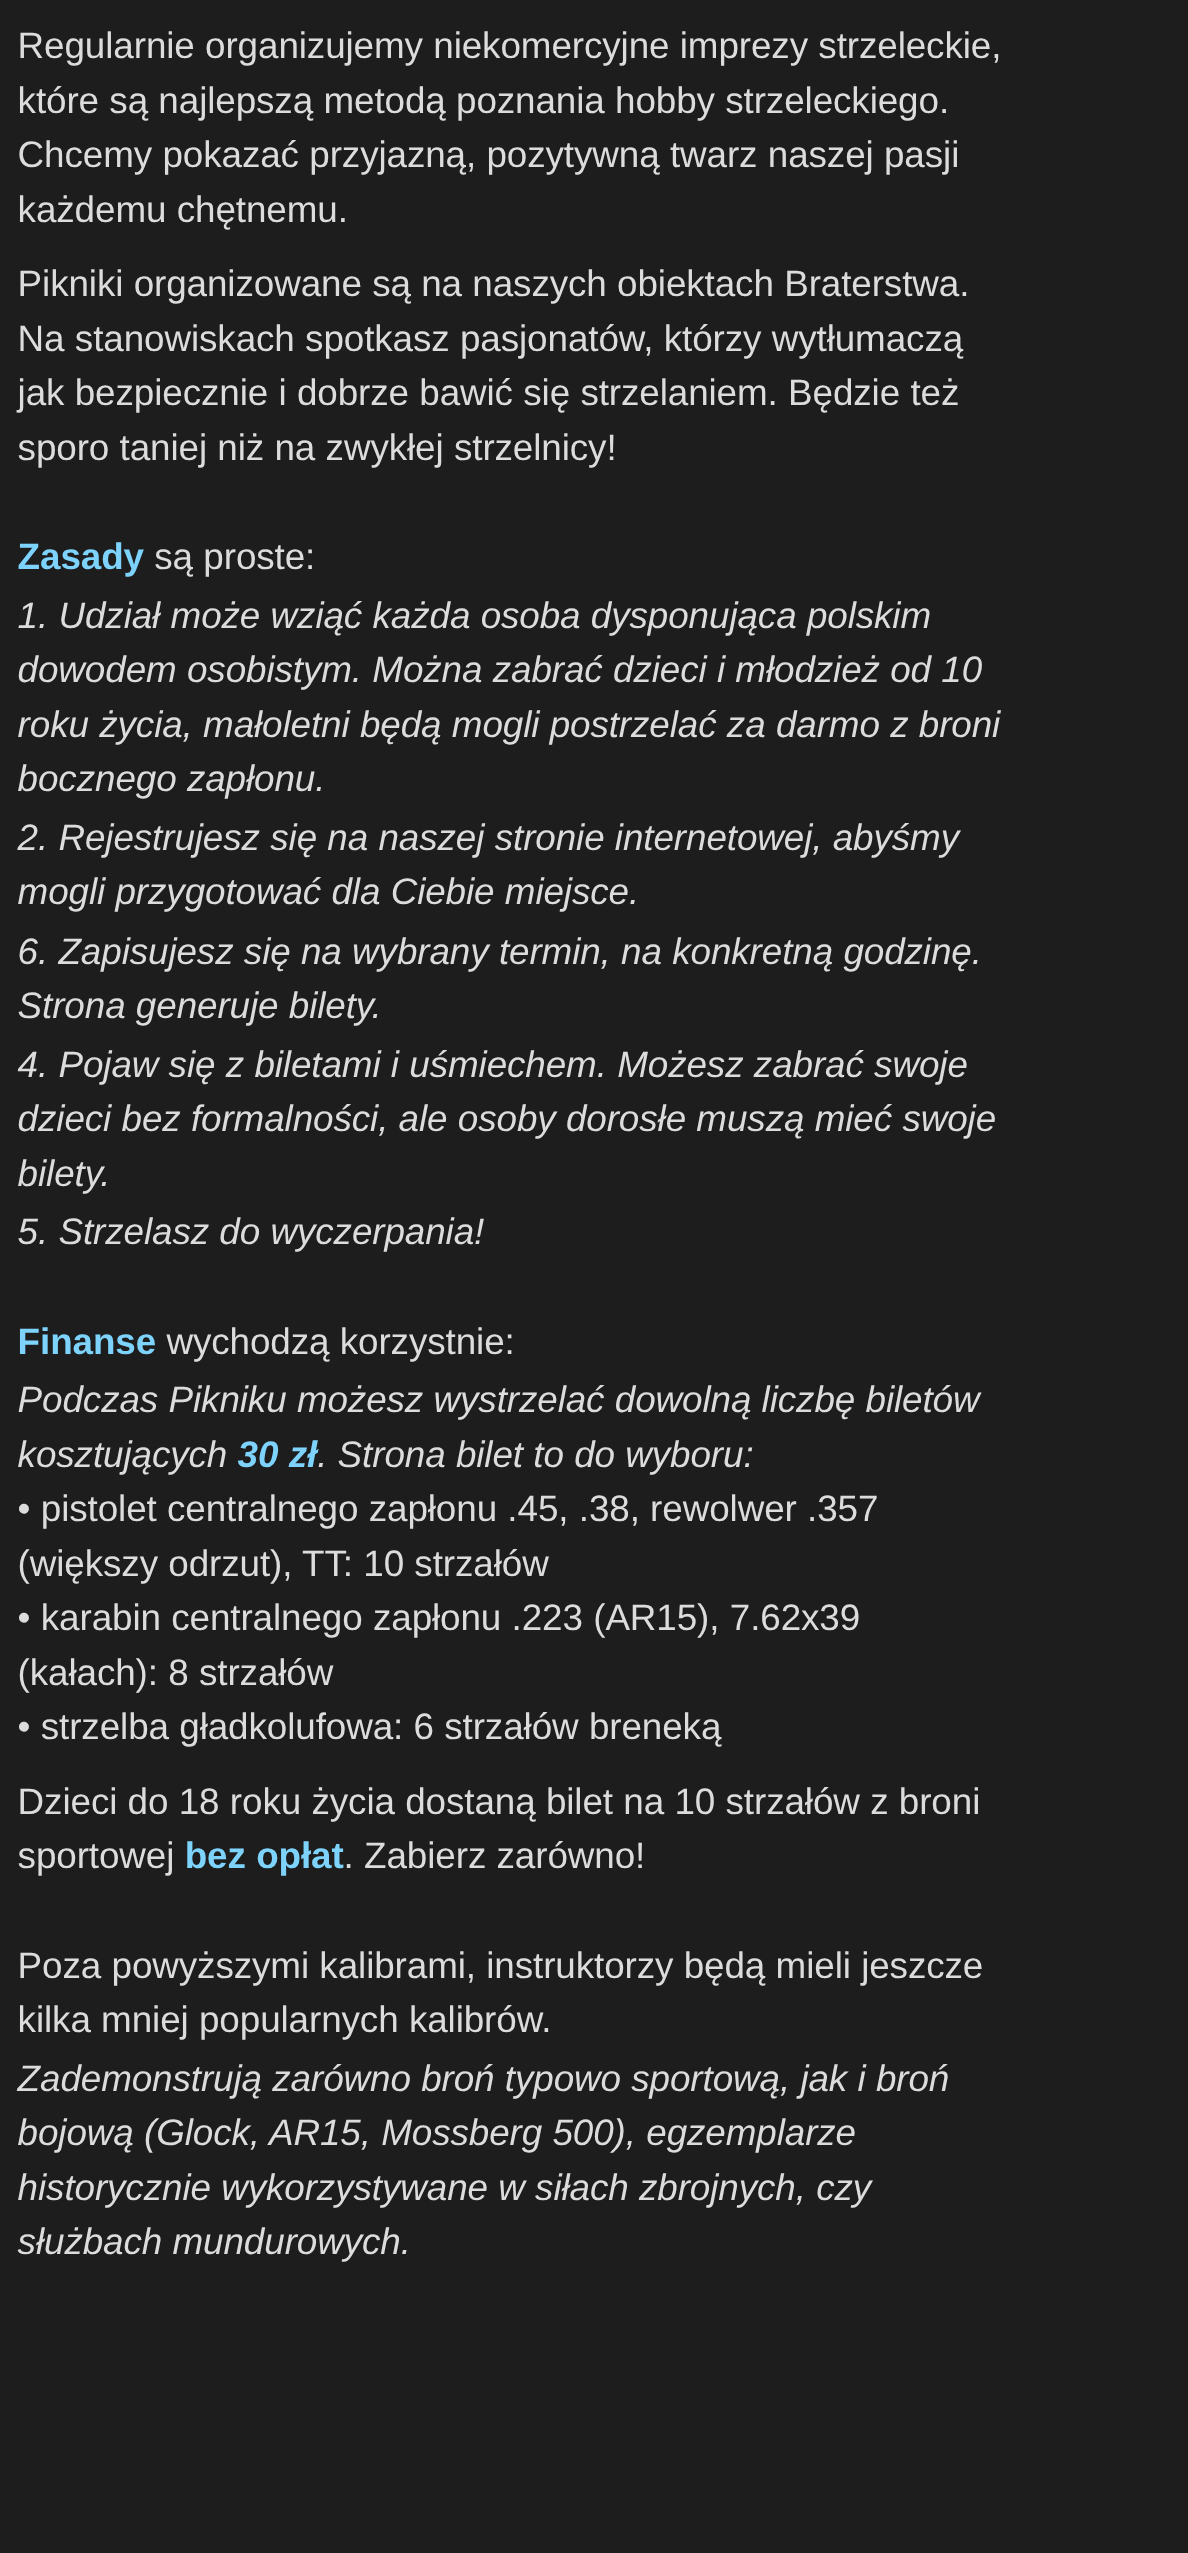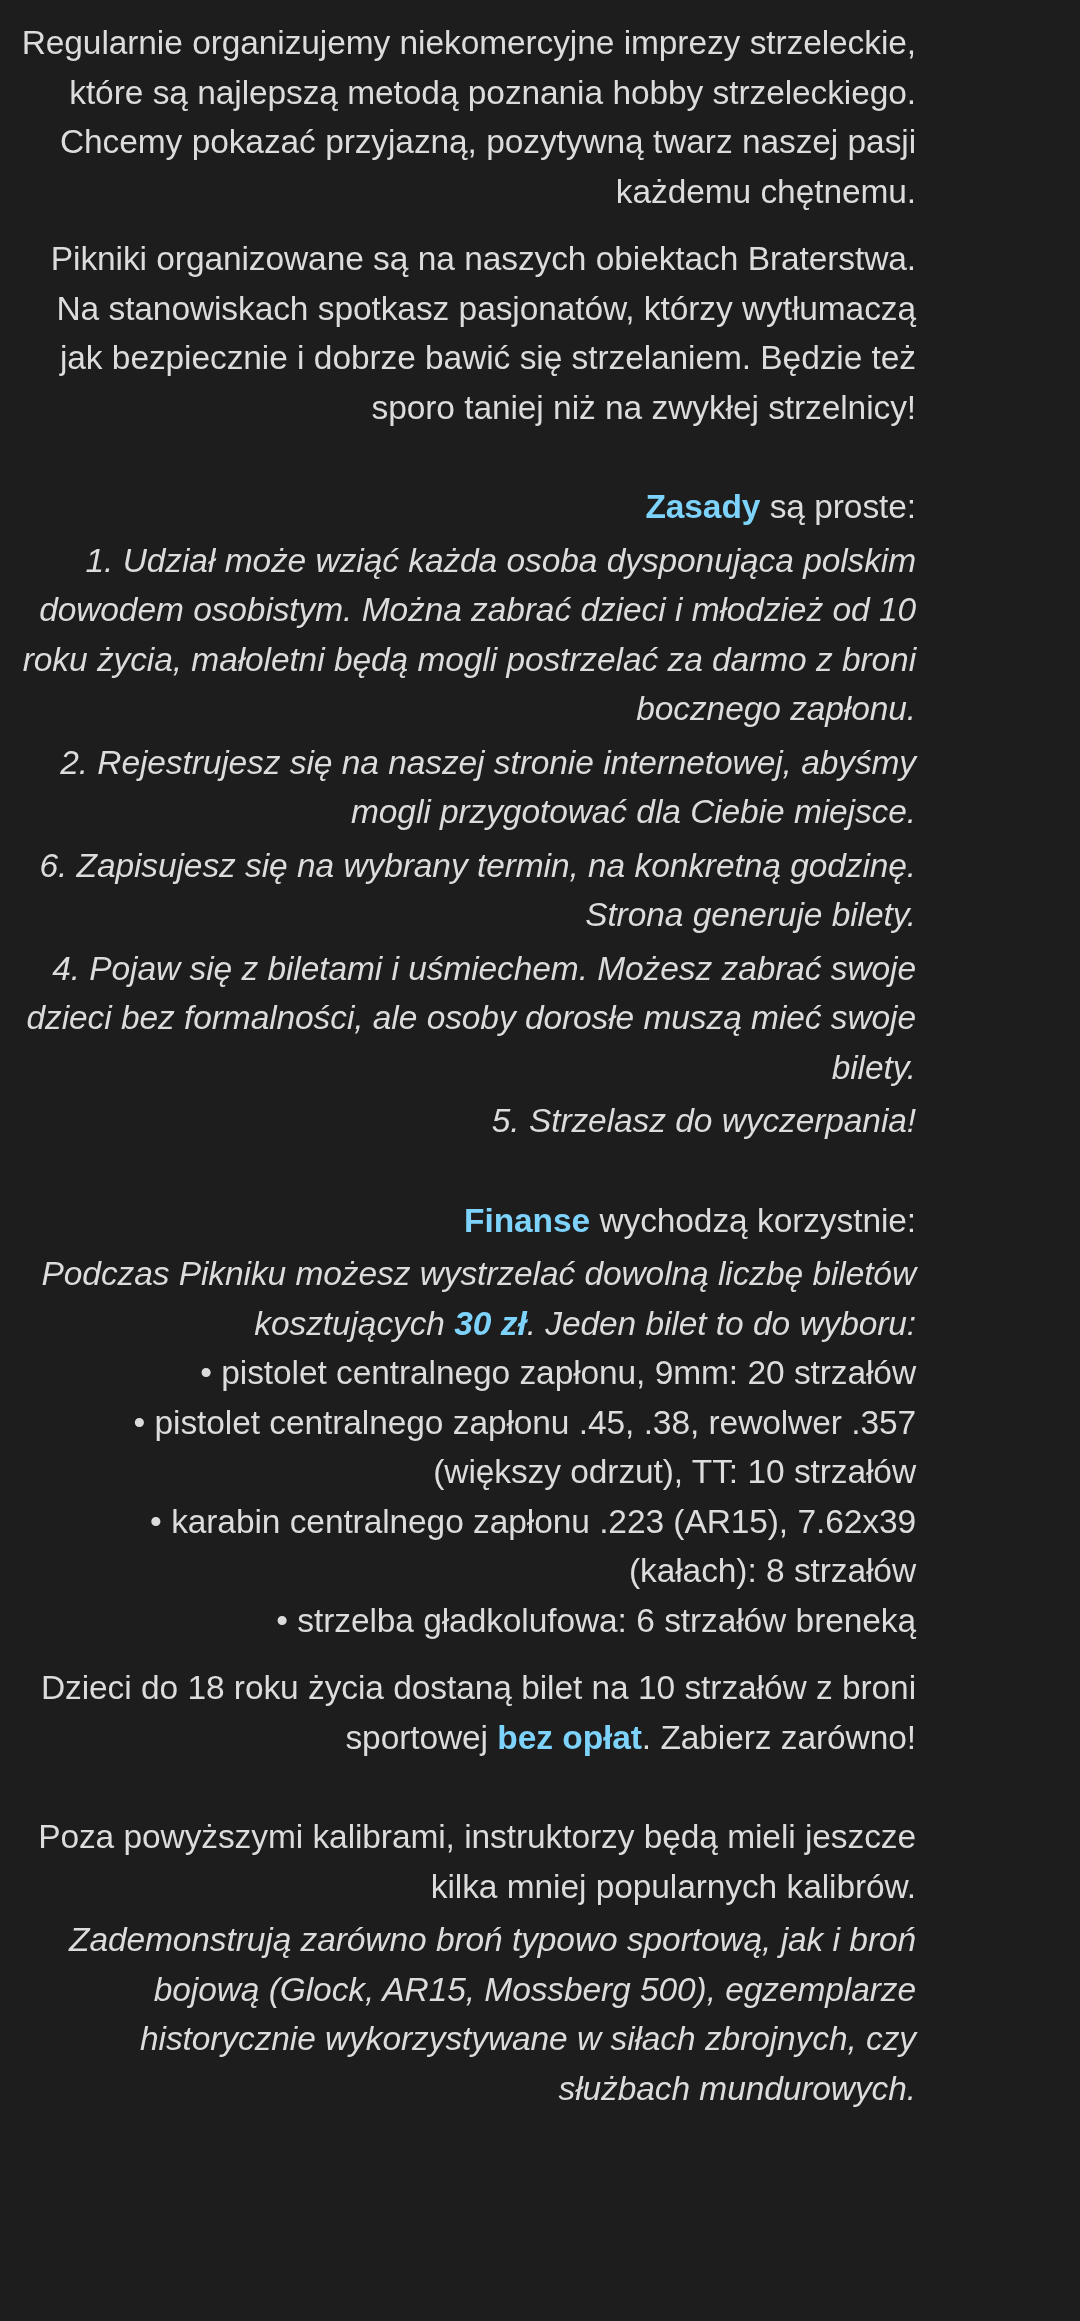--- a/index.html
+++ b/index.html
@@ -13,21 +13,20 @@
     font-family: "Liberation Sans", sans-serif;
     -webkit-font-smoothing: antialiased;
   }
   .page {
     width: 932px;
     min-height: 2321px;
     background: #1d1d1d;
     box-sizing: border-box;
     padding: 18px 16px 10px 16px;
     overflow: hidden;
-    text-align: right;
   }
   .article {
     color: #dcdcdc;
     font-size: 33.5px;
     line-height: 49.5px;
     letter-spacing: -0.1px;
     word-spacing: 0.2px;
   }
   .para {
     margin: 0 0 0 0;
@@ -77,25 +76,23 @@
     <p class="para">1. Udział może wziąć każda osoba dysponująca polskim dowodem osobistym. Można zabrać dzieci i młodzież od 10 roku życia, małoletni będą mogli postrzelać za darmo z broni bocznego zapłonu.</p>
     <p class="para">2. Rejestrujesz się na naszej stronie internetowej, abyśmy mogli przygotować dla Ciebie miejsce.</p>
     <p class="para">6. Zapisujesz się na wybrany termin, na konkretną godzinę. Strona generuje bilety.</p>
     <p class="para">4. Pojaw się z biletami i uśmiechem. Możesz zabrać swoje dzieci bez formalności, ale osoby dorosłe muszą mieć swoje bilety.</p>
     <p class="para">5. Strzelasz do wyczerpania!</p>
 
     <div class="gap-block"></div>
 
     <p class="para"><b class="bold">Finanse</b><span> wychodzą korzystnie:</span></p>
 
-    <p class="para"><span>Podczas Pikniku możesz wystrzelać dowolną liczbę biletów kosztujących </span><b class="bold">30 zł</b><span>. Jeden bilet to do wyboru:</span></p>
+    <p class="para"><span>Podczas Pikniku możesz wystrzelać dowolną liczbę biletów kosztujących </span><b class="bold">30 zł</b><span>. Strona bilet to do wyboru:</span></p>
 
     <ul class="list">
-      <li><span class="bullet-char">•</span>
-        <span>pistolet centralnego zapłonu, 9mm: 20 strzałów</span></li>
       <li><span class="bullet-char">•</span>
         <span>pistolet centralnego zapłonu .45, .38, rewolwer .357 (większy odrzut), TT: 10 strzałów</span></li>
       <li><span class="bullet-char">•</span>
         <span>karabin centralnego zapłonu .223 (AR15), 7.62x39 (kałach): 8 strzałów</span></li>
       <li><span class="bullet-char">•</span>
         <span>strzelba gładkolufowa: 6 strzałów breneką</span></li>
     </ul>
 
     <div class="gap-small"></div>
 

